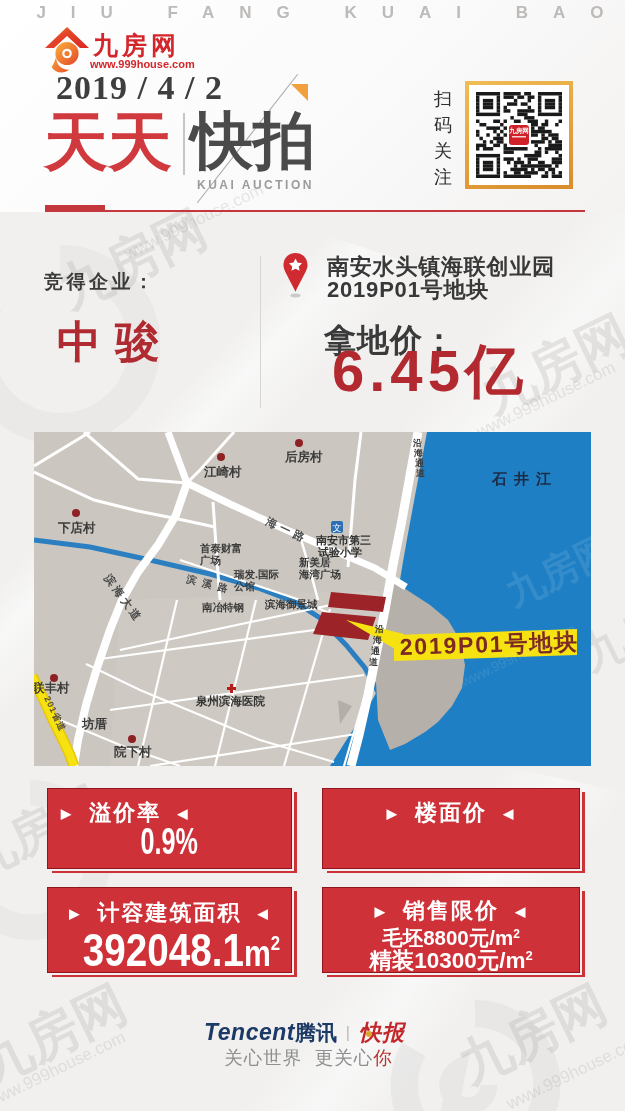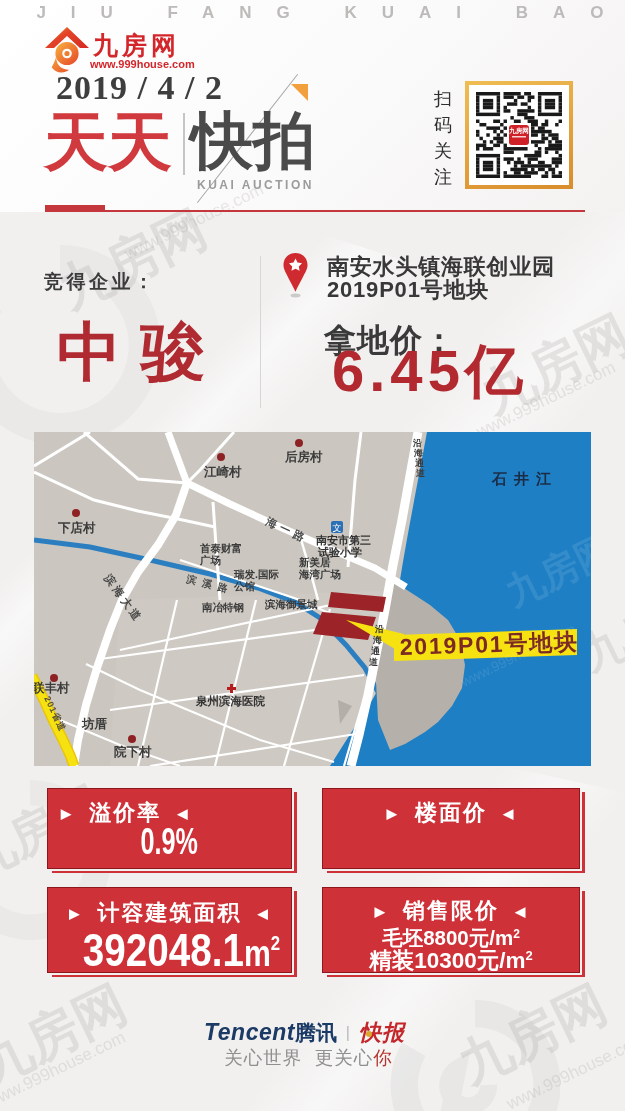--- a/index.html
+++ b/index.html
@@ -249,21 +249,21 @@
 <text x="43" y="41" font-size="6.5" fill="#fff" text-anchor="middle" font-weight="bold">九房网</text>
 <rect x="36" y="44" width="14" height="1.5" fill="#fff" opacity="0.8"></rect>
 </svg>
 </div>
     </div>
 
 <div class="abs" style="left:260px;top:256px;width:1px;height:152px;background:#d8d6d5;"></div>
 
 <div class="abs" style="left:44px;top:272px;line-height:1.1;font-size:19px;font-weight:bold;color:#3b3b3b;letter-spacing:3.5px;">竞得企业：</div>
 
-<div class="abs" style="left:57px;top:320px;line-height:1;font-size:64px;font-weight:900;color:#b02b31;letter-spacing:1px;">中&nbsp;骏</div>
+<div class="abs" style="left:57px;top:320px;line-height:1;font-size:44px;font-weight:900;color:#b02b31;letter-spacing:1px;">中&nbsp;骏</div>
 
 <svg class="abs" style="left:283px;top:253px;" width="25" height="47" viewBox="0 0 25 47">
 <path d="M12.5 0 C5.4 0 0.5 5.3 0.5 12.1 C0.5 17.3 4 21.5 12.5 38.8 C21 21.5 24.5 17.3 24.5 12.1 C24.5 5.3 19.6 0 12.5 0 Z" fill="#ce2a30"></path>
 <path d="M12.5 5.6 l2.0 4.0 4.5 0.65 -3.2 3.15 0.75 4.4 -4.05 -2.1 -4.05 2.1 0.75 -4.4 -3.2 -3.15 4.5 -0.65 Z" fill="#fff"></path>
 <ellipse cx="12.5" cy="42.5" rx="5" ry="1.9" fill="rgba(140,140,140,0.4)"></ellipse>
 </svg>
 
 <div class="abs" style="left:327px;top:255px;line-height:1.05;font-size:22px;font-weight:bold;color:#383838;letter-spacing:0.8px;">南安水头镇海联创业园</div>
 
 <div class="abs" style="left:327px;top:278px;line-height:1.05;font-size:22px;font-weight:bold;color:#383838;letter-spacing:0.8px;">2019P01号地块</div>

